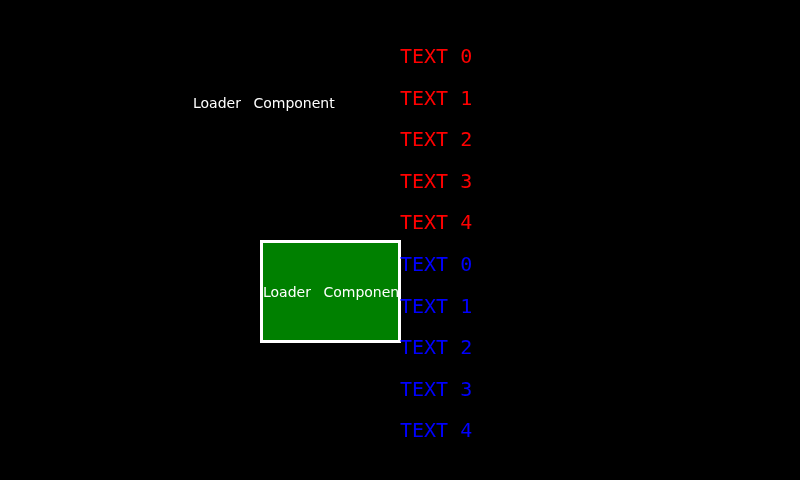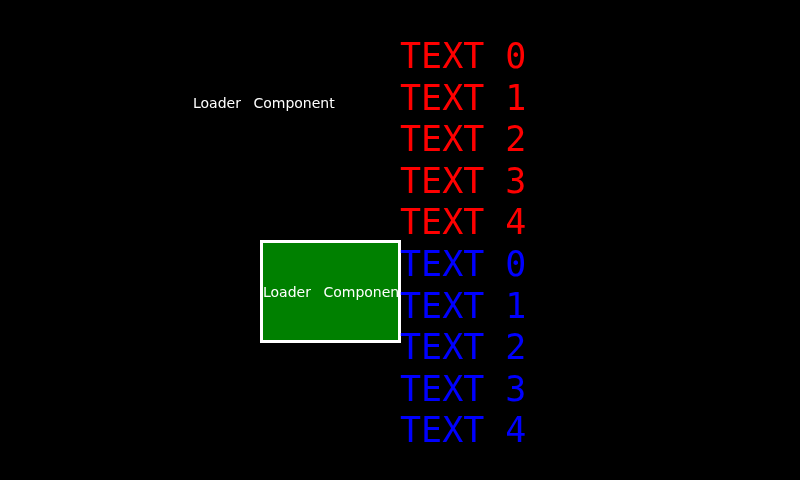--- a/index.html
+++ b/index.html
@@ -50,21 +50,21 @@
   }
   .text-list {
     position: absolute;
     left: 400px;
     top: 36px;
   }
   .text-row {
     height: 41.6px;
     line-height: 41.6px;
     font-family: "DejaVu Sans Mono", "Liberation Mono", monospace;
-    font-size: 35px;
+    font-size: 20px;
     white-space: pre;
   }
   .text-row.red  { color: var(--red-text,  #ff0000); }
   .text-row.blue { color: var(--blue-text, #0000ff); }
 </style>
 </head>
 <body>
 
 <div class="screen">
 

